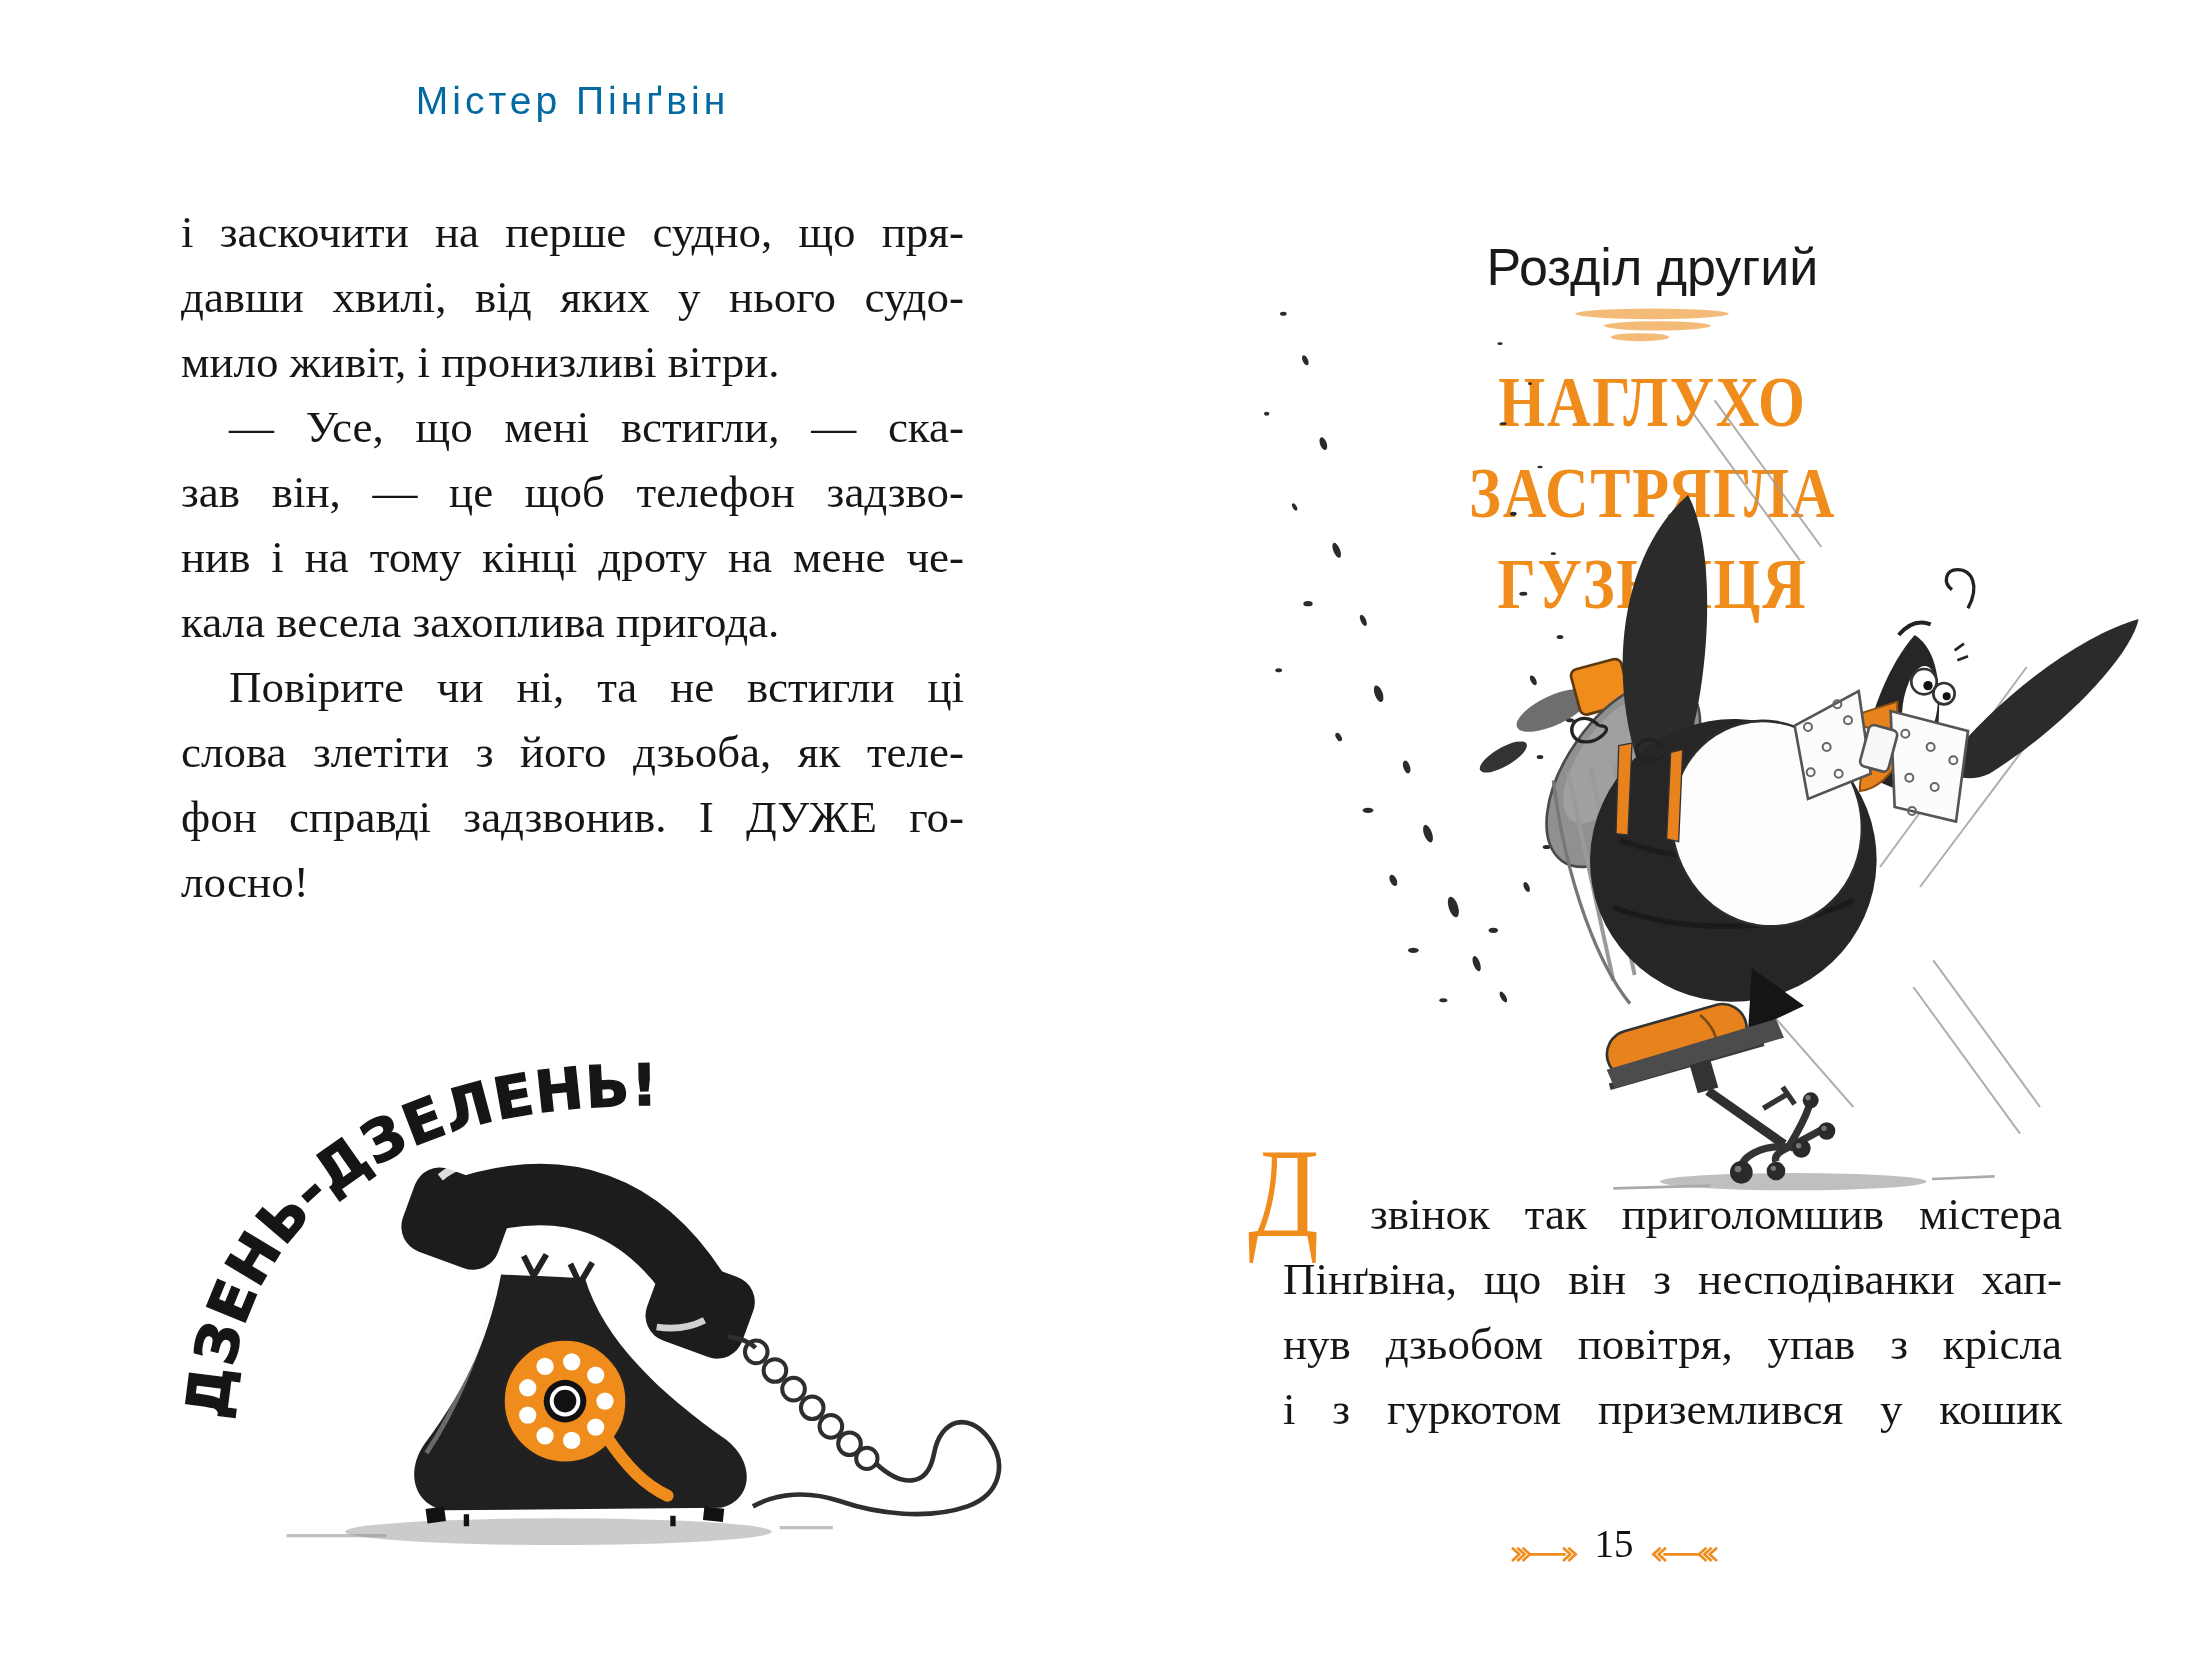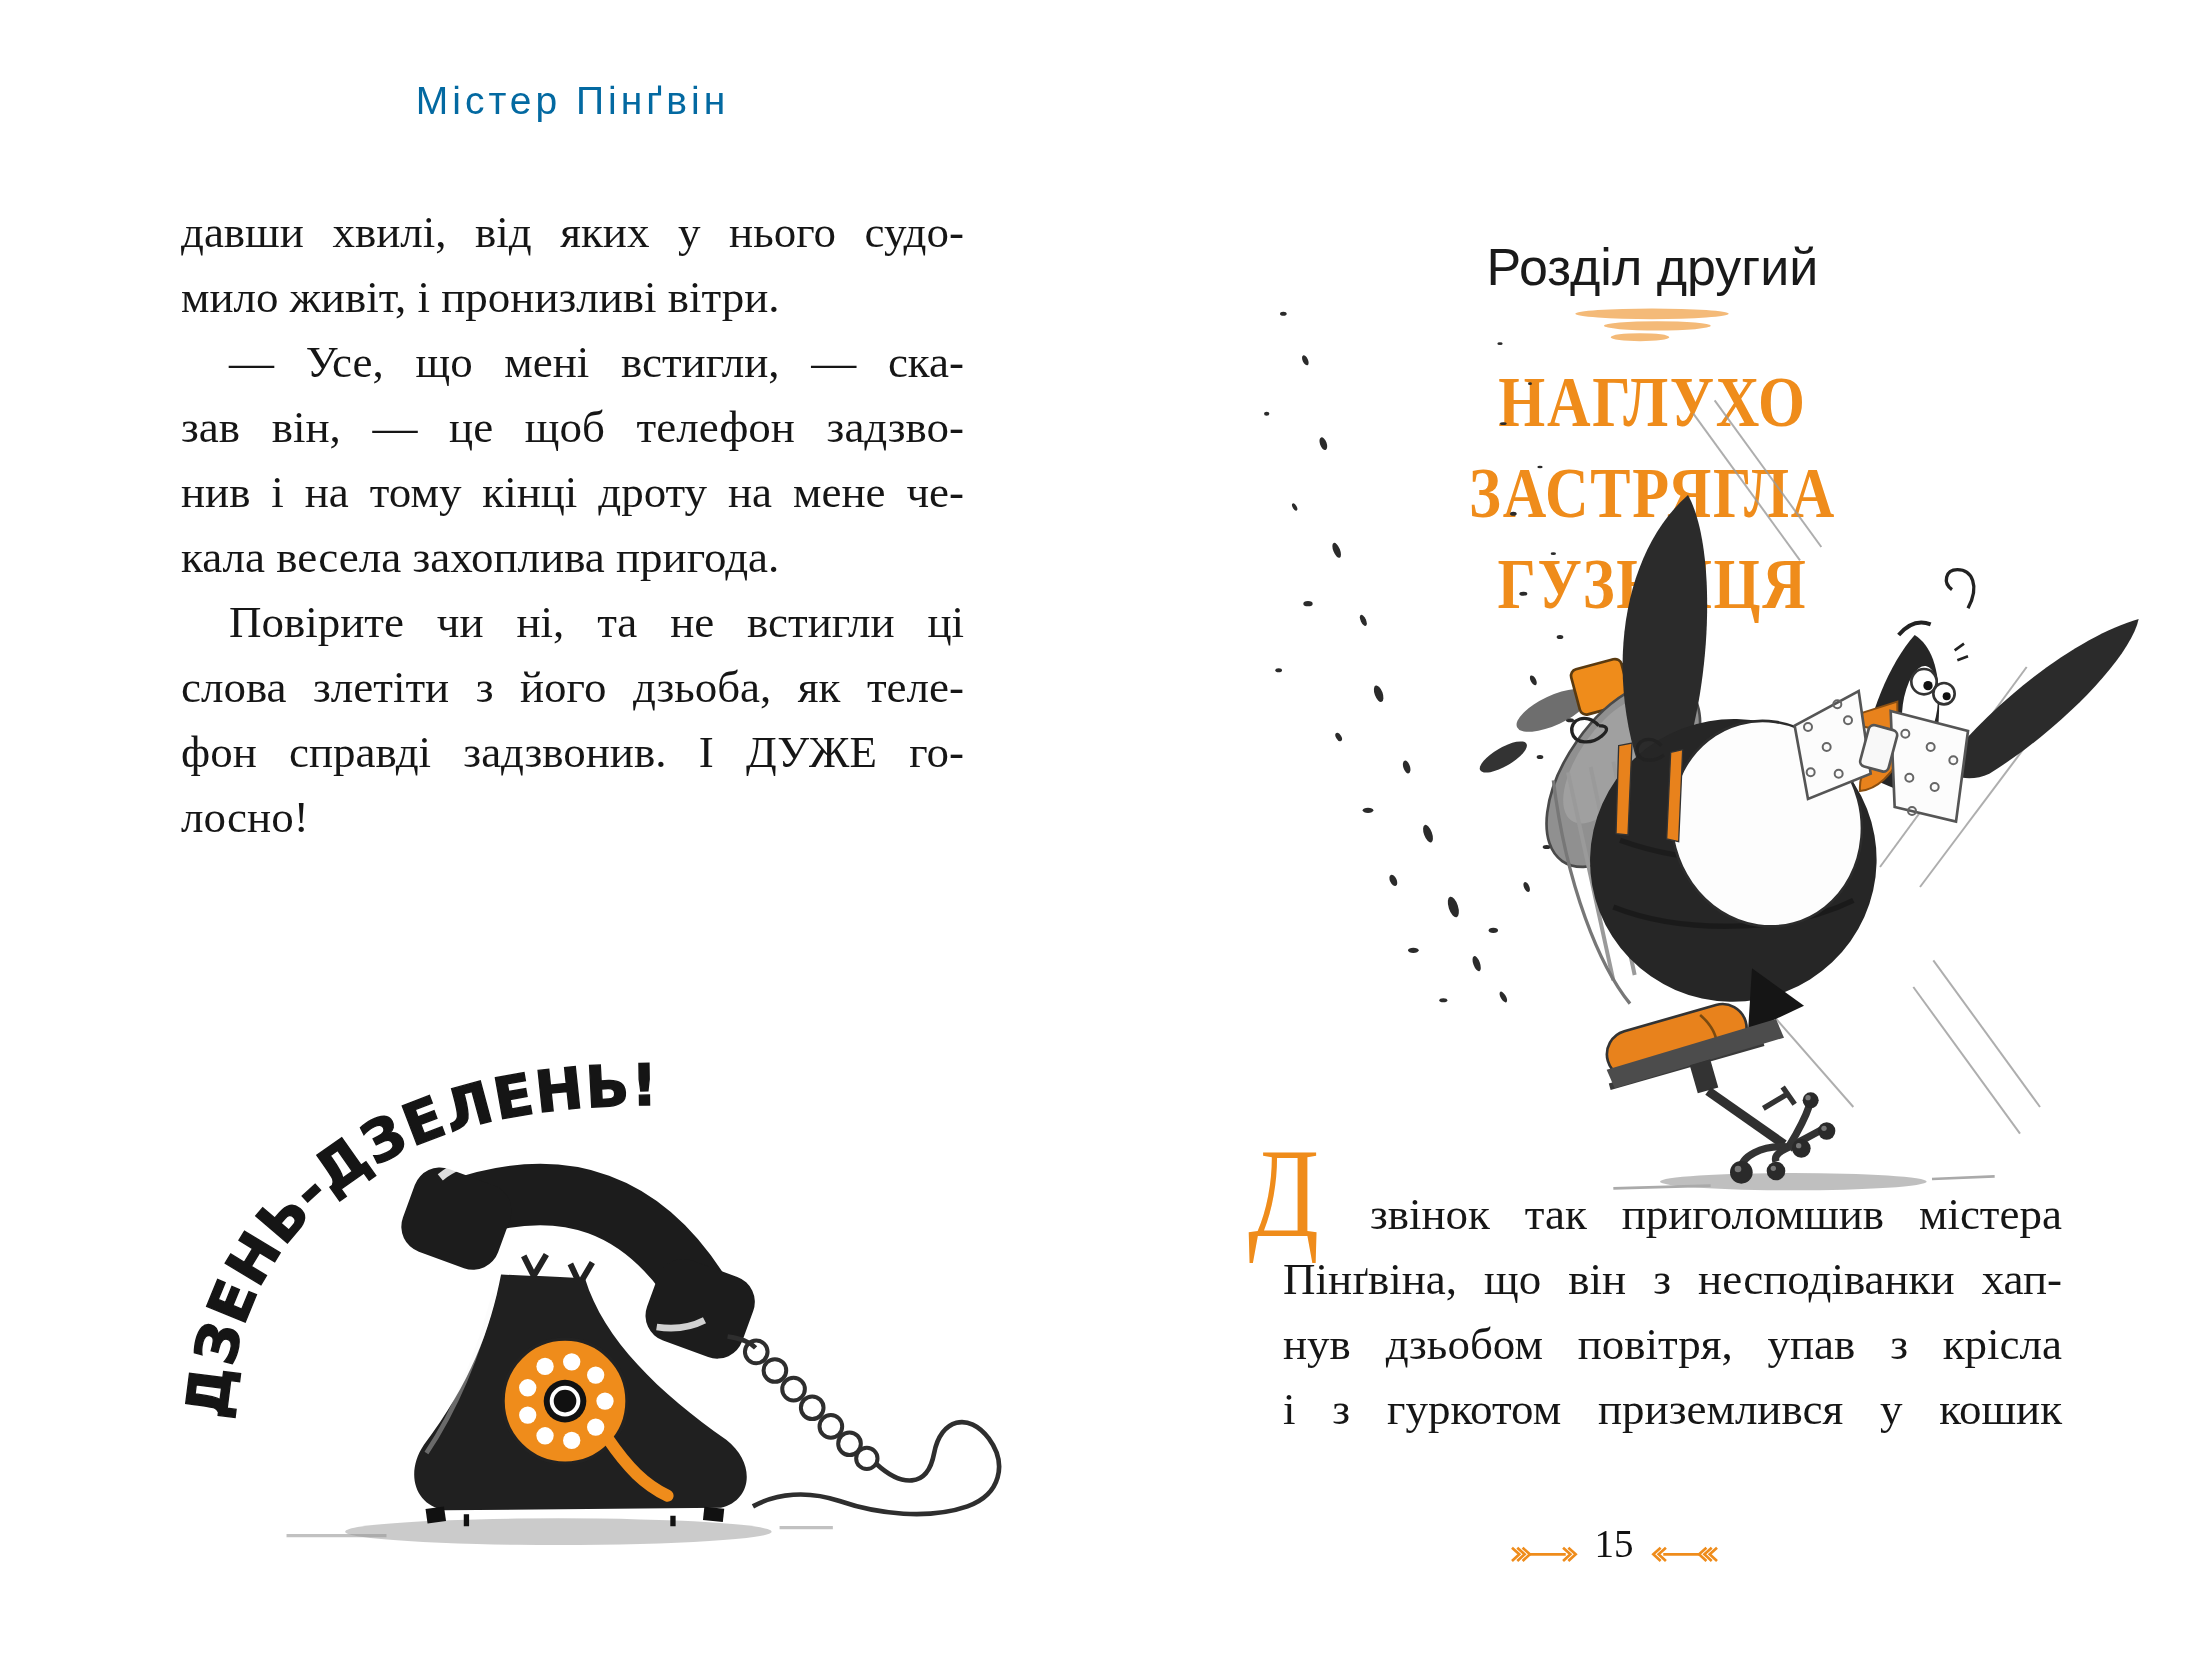--- a/index.html
+++ b/index.html
@@ -30,20 +30,21 @@
   .illus{position:absolute;pointer-events:none;}
 </style>
 </head>
 <body>
 
 <div class="spread">
 
   <div class="runhead">Містер Пінґвін</div>
 
   <div class="textcol col-left">
+    <div class="line">і заскочити на перше судно, що пря-</div>
     <div class="line">давши хвилі, від яких у нього судо-</div>
     <div class="line end">мило живіт, і пронизливі вітри.</div>
     <div class="line indent">— Усе, що мені встигли, — ска-</div>
     <div class="line">зав він, — це щоб телефон задзво-</div>
     <div class="line">нив і на тому кінці дроту на мене че-</div>
     <div class="line end">кала весела захоплива пригода.</div>
     <div class="line indent">Повірите чи ні, та не встигли ці</div>
     <div class="line">слова злетіти з його дзьоба, як теле-</div>
     <div class="line">фон справді задзвонив. І ДУЖЕ го-</div>
     <div class="line end">лосно!</div>

